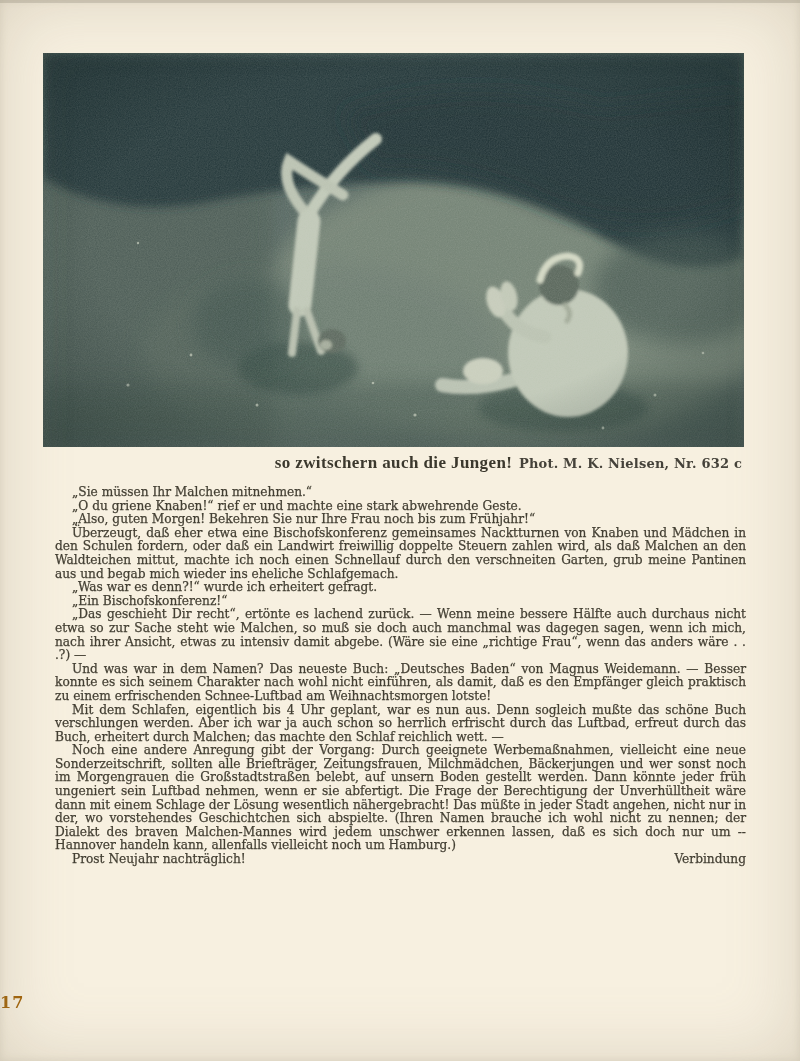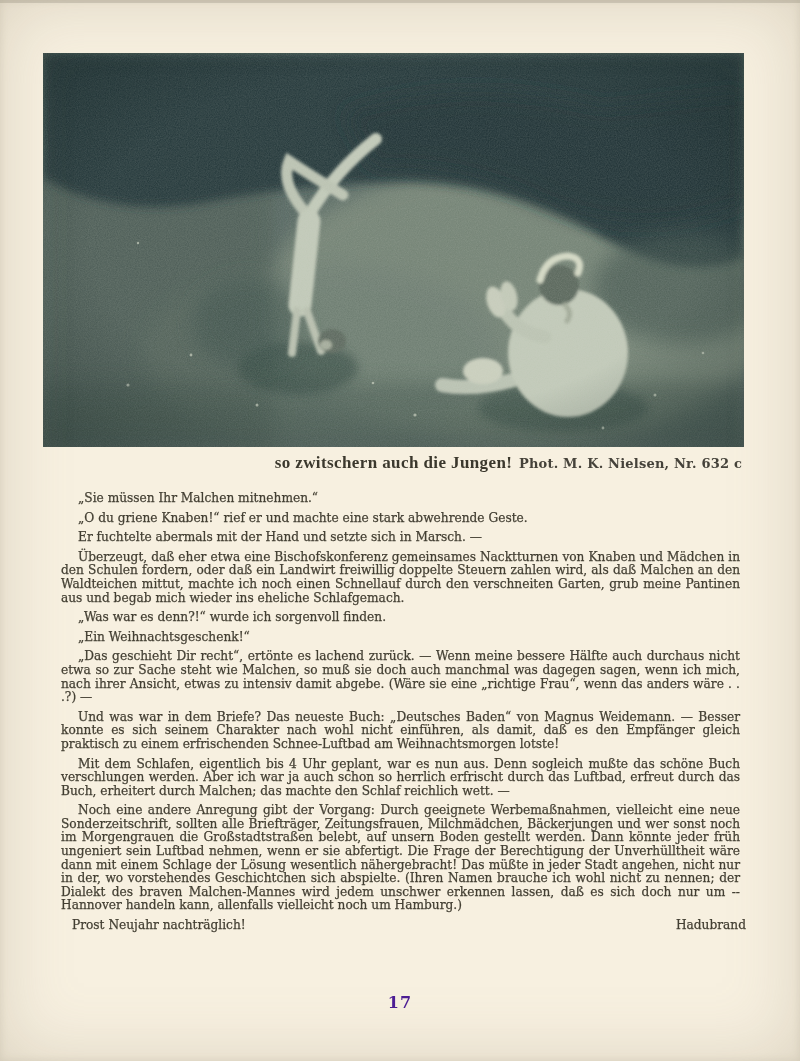--- a/index.html
+++ b/index.html
@@ -28,29 +28,29 @@
   .credit{
     position:absolute;right:2px;top:3px;
     font-size:13px;font-weight:bold;color:#45423a;letter-spacing:.2px;
   }
   .body-text{
     position:absolute;left:55px;top:486px;width:691px;
     font-size:12.2px;line-height:13.6px;text-align:justify;
     -webkit-text-stroke:.25px #433f33;
     hyphens:auto;
   }
-  .body-text p{margin:6px;text-indent:17px;}
+  .body-text p{margin:0;text-indent:17px;}
   .closing-line{
     display:flex;justify-content:space-between;margin-top:0;
   }
   .closing-line .farewell{text-indent:17px;}
   .closing-line .signature{text-align:right;}
   .page-number{
-    position:absolute;left:0;right:0;top:993px;text-align:center;
-    font-size:16px;font-weight:bold;color:#4c1d95;letter-spacing:1px;
+    position:absolute;left:0;right:0;top:993px;text-align:left;
+    font-size:16px;font-weight:bold;color:#a16207;letter-spacing:1px;
   }
 </style>
 </head>
 <body>
 
 <div class="page">
   <div class="scan-edge-top"></div>
 
   <div class="photo" title="Vintage green-toned photograph of a meadow with dark trees above: a child doing a handstand at left, a seated child with a flower wreath clapping at right">
     <svg viewBox="0 0 701 394" preserveAspectRatio="none">
@@ -133,29 +133,29 @@
 
   <div class="caption-row">
     <div class="caption">so zwitschern auch die Jungen!</div>
     <div class="credit">Phot. M. K. Nielsen, Nr. 632 c</div>
   </div>
 
   <div class="body-text">
     <div>
         <p>„Sie müssen Ihr Malchen mitnehmen.“</p>
         <p>„O du griene Knaben!“ rief er und machte eine stark abwehrende Geste.</p>
-        <p>Er fuchtelte abermals mit der Hand und setzte sich in Marsch. —</p>
+        <p>„Also, guten Morgen!  Bekehren Sie nur Ihre Frau noch bis zum Frühjahr!“</p>
         <p>Überzeugt, daß eher etwa eine Bischofskonferenz gemeinsames Nacktturnen von Knaben und Mädchen in den Schulen fordern, oder daß ein Landwirt freiwillig doppelte Steuern zahlen wird, als daß Malchen an den Waldteichen mittut, machte ich noch einen Schnellauf durch den verschneiten Garten, grub meine Pantinen aus und begab mich wieder ins eheliche Schlafgemach.</p>
-        <p>„Was war es denn?!“ wurde ich sorgenvoll finden.</p>
-        <p>„Ein Weihnachtsgeschenk!“</p>
+        <p>„Was war es denn?!“ wurde ich erheitert gefragt.</p>
+        <p>„Ein Bischofskonferenz!“</p>
         <p>„Das geschieht Dir recht“, ertönte es lachend zurück. — Wenn meine bessere Hälfte auch durchaus nicht etwa so zur Sache steht wie Malchen, so muß sie doch auch manchmal was dagegen sagen, wenn ich mich, nach ihrer Ansicht, etwas zu intensiv damit abgebe. (Wäre sie eine „richtige Frau“, wenn das anders wäre . . .?) —</p>
-        <p>Und was war in dem Briefe?  Das neueste Buch: „Deutsches Baden“ von Magnus Weidemann. — Besser konnte es sich seinem Charakter nach wohl nicht einführen, als damit, daß es den Empfänger gleich praktisch zu einem erfrischenden Schnee-Luftbad am Weihnachtsmorgen lotste!</p>
+        <p>Und was war in dem Namen?  Das neueste Buch: „Deutsches Baden“ von Magnus Weidemann. — Besser konnte es sich seinem Charakter nach wohl nicht einführen, als damit, daß es den Empfänger gleich praktisch zu einem erfrischenden Schnee-Luftbad am Weihnachtsmorgen lotste!</p>
         <p>Mit dem Schlafen, eigentlich bis 4 Uhr geplant, war es nun aus.  Denn sogleich mußte das schöne Buch verschlungen werden.  Aber ich war ja auch schon so herrlich erfrischt durch das Luftbad, erfreut durch das Buch, erheitert durch Malchen; das machte den Schlaf reichlich wett. —</p>
         <p>Noch eine andere Anregung gibt der Vorgang: Durch geeignete Werbemaßnahmen, vielleicht eine neue Sonderzeitschrift, sollten alle Briefträger, Zeitungsfrauen, Milchmädchen, Bäckerjungen und wer sonst noch im Morgengrauen die Großstadtstraßen belebt, auf unsern Boden gestellt werden.  Dann könnte jeder früh ungeniert sein Luftbad nehmen, wenn er sie abfertigt.  Die Frage der Berechtigung der Unverhülltheit wäre dann mit einem Schlage der Lösung wesentlich nähergebracht!  Das müßte in jeder Stadt angehen, nicht nur in der, wo vorstehendes Geschichtchen sich abspielte.  (Ihren Namen brauche ich wohl nicht zu nennen; der Dialekt des braven Malchen-Mannes wird jedem unschwer erkennen lassen, daß es sich doch nur um -- Hannover handeln kann, allenfalls vielleicht noch um Hamburg.)</p>
       </div>
     <div class="closing-line">
       <span class="farewell">Prost Neujahr nachträglich!</span>
-      <span class="signature">Hadubrand</span>
+      <span class="signature">Verbindung</span>
     </div>
   </div>
 
   <div class="page-number">17</div>
 </div>
 
 </body></html>

